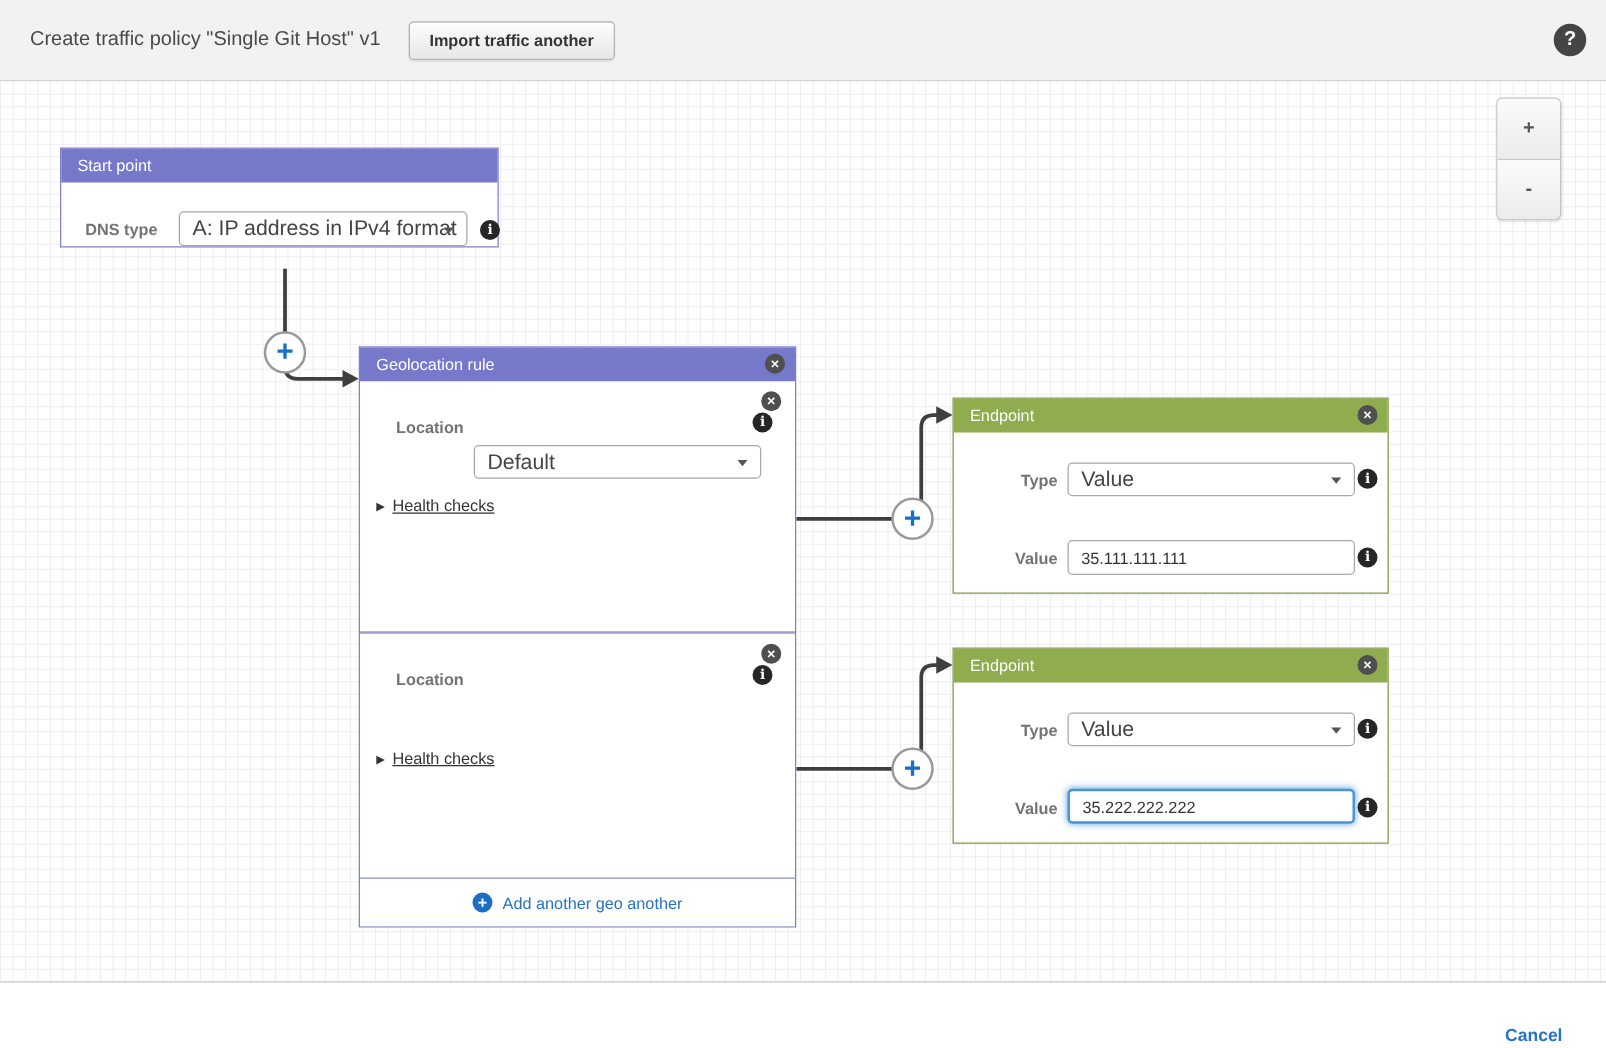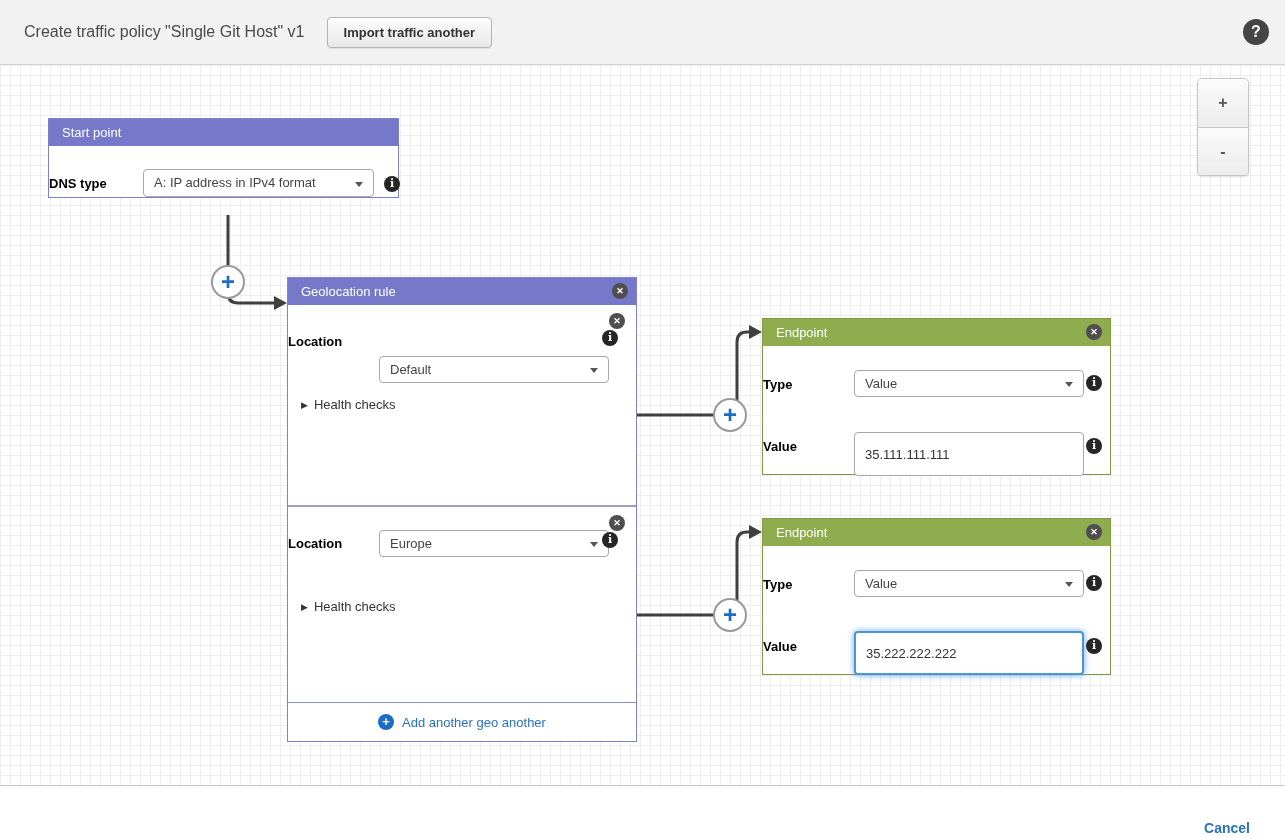--- a/index.html
+++ b/index.html
@@ -63,46 +63,46 @@
     position:absolute;width:16px;height:16px;border-radius:50%;background:#4f4f4f;
     color:#fff;font-size:9px;font-weight:bold;text-align:center;line-height:16px;cursor:pointer;
   }
   .node-header .close-icon{right:8px;top:5px;}
   .info-icon{
     position:absolute;width:16px;height:16px;border-radius:50%;background:#262626;
     color:#fff;font-size:11px;font-weight:bold;text-align:center;line-height:16px;
     font-family:"DejaVu Serif",serif;cursor:pointer;
   }
   .field-label{
-    position:absolute;font-size:13px;font-weight:bold;color:#000000;text-align:left;
+    position:absolute;font-size:13px;font-weight:bold;color:#737373;text-align:right;
   }
   .dropdown{
     position:absolute;background:#fff;border:1px solid #a8a8a8;border-radius:4px;
-    font-size:13px;color:#444;line-height:25px;padding-left:10px;box-sizing:border-box;
+    font-size:17px;color:#444;line-height:25px;padding-left:10px;box-sizing:border-box;
     cursor:pointer;
   }
   .caret-down{
     position:absolute;right:10px;top:11px;width:0;height:0;
     border-left:4px solid transparent;border-right:4px solid transparent;border-top:5px solid #555;
   }
   .value-input{
     position:absolute;border:1px solid #a8a8a8;border-radius:4px;background:#fff;
-    font-size:13px;color:#333;padding:0 10px;box-sizing:border-box;height:44px;
+    font-size:13px;color:#333;padding:0 10px;box-sizing:border-box;height:28px;
     font-family:inherit;outline:none;
   }
   .value-input.focused{
     border:2px solid #4a95d6;box-shadow:0 0 6px rgba(74,149,214,.85);
   }
   
   .geo-section{position:absolute;left:0;right:0;height:200px;}
   .geo-section.first{top:27px;border-bottom:2px solid #9a9dce;}
   .geo-section.second{top:229px;}
   .health-row{position:absolute;left:13px;top:92px;display:flex;align-items:center;cursor:pointer;}
   .expander-icon{font-size:9px;color:#333;margin-right:6px;}
-  .health-label{font-size:13px;color:#333;}
+  .health-label{font-size:13px;color:#333;text-decoration:underline;}
   .geo-footer{
     position:absolute;left:0;right:0;bottom:0;height:38px;border-top:1px solid #8b8ec6;
     display:flex;align-items:center;justify-content:center;gap:8px;cursor:pointer;background:#fff;
   }
   .add-plus-icon{
     width:16px;height:16px;border-radius:50%;background:#1a6fc4;color:#fff;
     font-size:13px;font-weight:bold;text-align:center;line-height:15px;
   }
   .add-link{font-size:13px;color:#2573c2;}
   
@@ -185,24 +185,20 @@
       <div class="info-icon" style="right:18px;top:25px;">i</div>
       <div class="health-row">
         <span class="expander-icon">▶</span>
         <span class="health-label">Health checks</span>
       </div>
     </div>
 
     <div class="geo-section second">
       <span class="close-icon" style="right:11px;top:8px;">✕</span>
       <div class="field-label" style="left:0;width:83px;top:29px;">Location</div>
-      <div class="dropdown" style="left:91px;top:23px;width:230px;height:27px;">
-        <span>Europe</span>
-        <span class="caret-down"></span>
-      </div>
       <div class="info-icon" style="right:18px;top:25px;">i</div>
       <div class="health-row">
         <span class="expander-icon">▶</span>
         <span class="health-label">Health checks</span>
       </div>
     </div>
 
     <div class="geo-footer">
       <span class="add-plus-icon">+</span>
       <span class="add-link">Add another geo another</span>

